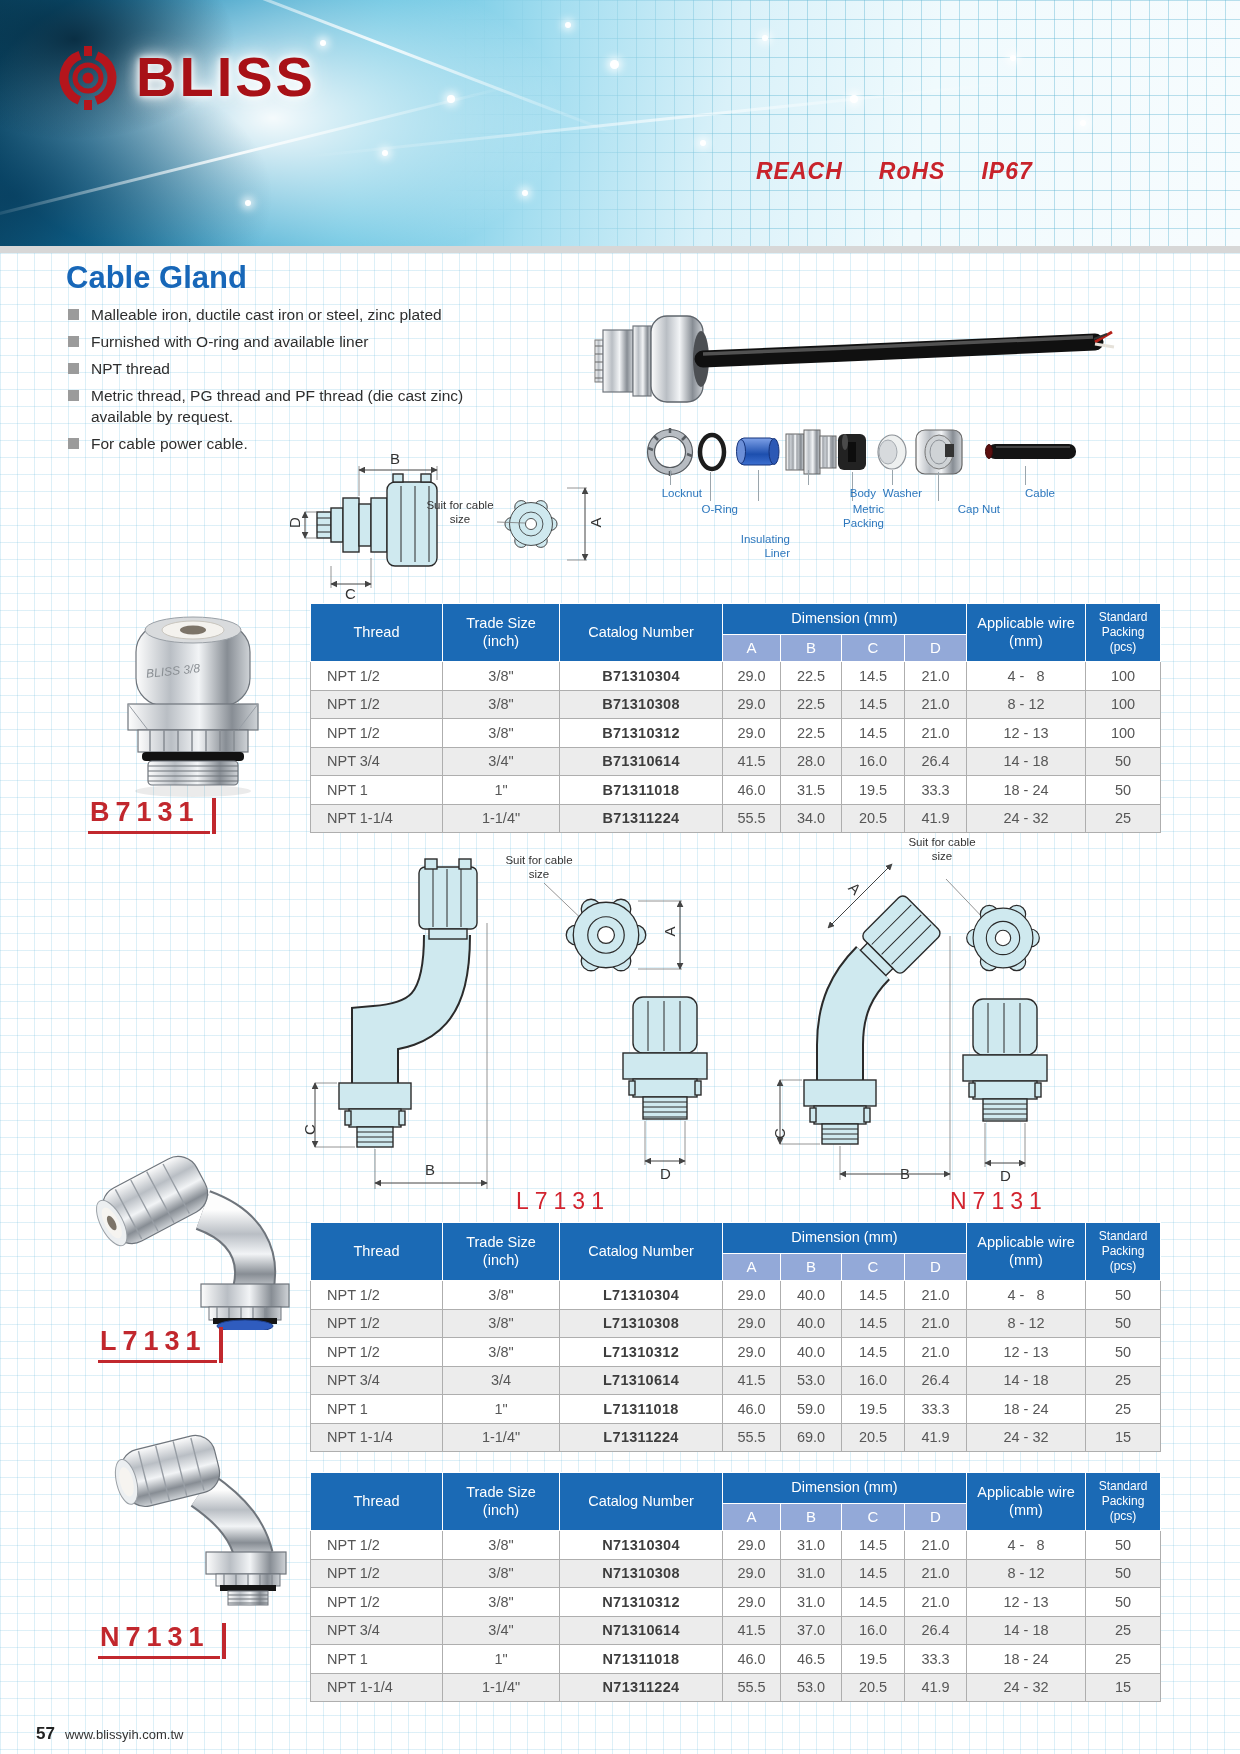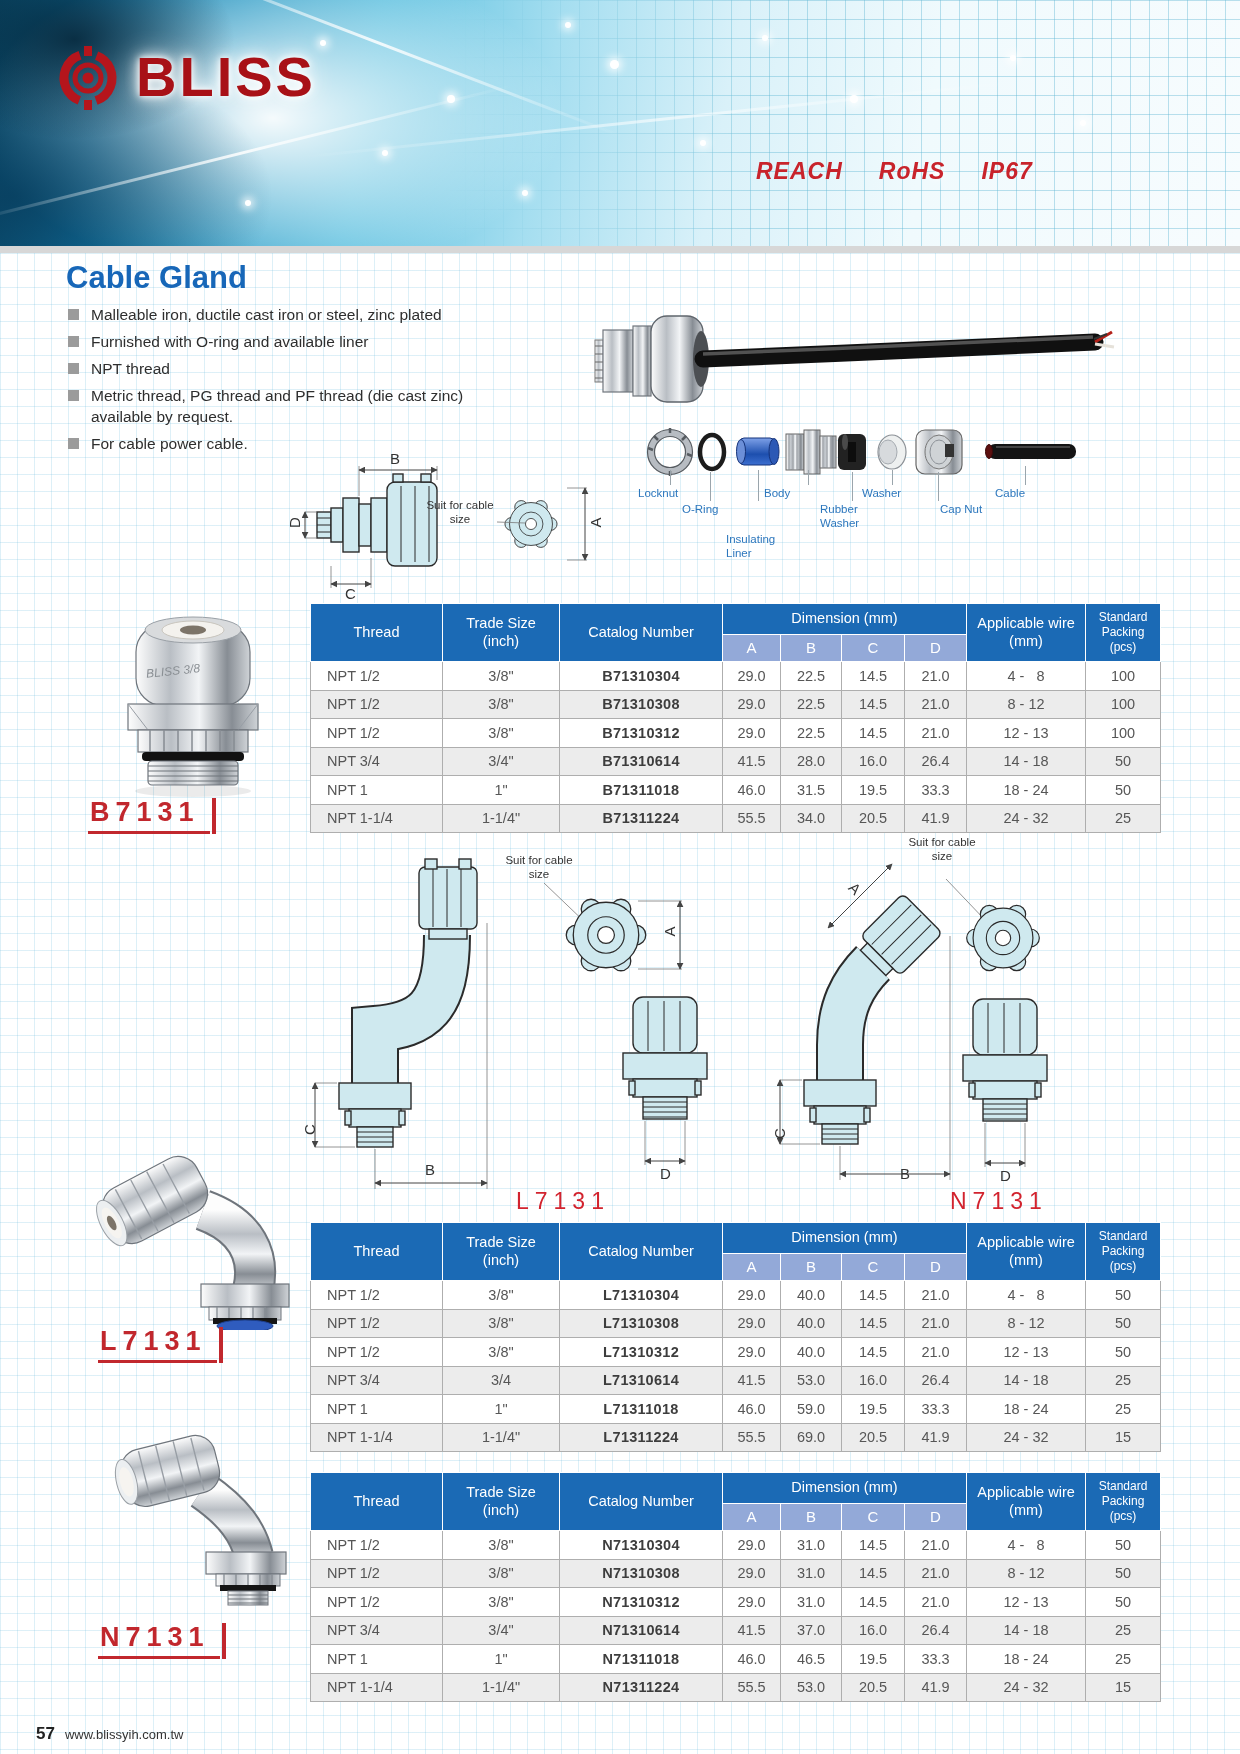--- a/index.html
+++ b/index.html
@@ -37,21 +37,21 @@
   
   .cg-title{position:absolute;left:66px;top:260px;font-size:31px;font-weight:bold;color:#1767b8;z-index:3;}
   .features{position:absolute;left:68px;top:305px;width:445px;z-index:3;}
   .feat{display:flex;margin-bottom:6px;font-size:15.5px;color:#2e2e2e;line-height:1.35;}
   .feat .sq{flex:0 0 11px;width:11px;height:11px;background:#9b9b9b;margin:4px 12px 0 0;}
   
   .dim{position:absolute;font-size:15px;color:#333;z-index:4;}
   .rotl{transform:rotate(-90deg);}
   .rot45{transform:rotate(45deg);}
   .suit{position:absolute;font-size:11.5px;color:#333;text-align:center;line-height:1.25;width:74px;z-index:4;}
-  .plabel{position:absolute;font-size:11.5px;color:#2d77bd;text-align:left;line-height:1.2;z-index:4;}
+  .plabel{position:absolute;font-size:11.5px;color:#2d77bd;text-align:right;line-height:1.2;z-index:4;}
   .ldr{position:absolute;width:1px;background:#9aa5ac;z-index:3;}
   .abs{position:absolute;z-index:3;}
   
   .model-tag{position:absolute;color:#c1272d;font-size:27px;font-weight:bold;letter-spacing:6px;
     border-bottom:3px solid #c1272d;padding:0 10px 3px 2px;z-index:4;}
   .model-tag::after{content:"";position:absolute;right:-6px;bottom:-3px;width:4px;height:36px;background:#c1272d;}
   .mid-model{position:absolute;color:#d2232e;font-size:23px;letter-spacing:6px;z-index:4;}
   
   .spec{position:absolute;left:310px;width:850px;border-collapse:collapse;table-layout:fixed;z-index:3;
         background:#fff;border:1px solid #9a9a9a;}
@@ -260,22 +260,22 @@
 <div class="ldr" style="left:710px;top:472px;height:29px"></div>
 <div class="ldr" style="left:758px;top:470px;height:31px"></div>
 <div class="ldr" style="left:808px;top:470px;height:15px"></div>
 <div class="ldr" style="left:852px;top:472px;height:29px"></div>
 <div class="ldr" style="left:892px;top:470px;height:15px"></div>
 <div class="ldr" style="left:938px;top:472px;height:29px"></div>
 <div class="ldr" style="left:1025px;top:466px;height:19px"></div>
 <span class="plabel" style="left:638px;top:487px;width:64px">Locknut</span>
 <span class="plabel" style="left:682px;top:503px;width:56px">O-Ring</span>
 <span class="plabel" style="left:726px;top:533px;width:64px">Insulating Liner</span>
-<span class="plabel" style="left:764px;top:487px;width:48px">Body</span>
-<span class="plabel" style="left:820px;top:503px;width:64px">Rubber Washer</span>
+<span class="plabel" style="left:828px;top:487px;width:48px">Body</span>
+<span class="plabel" style="left:820px;top:503px;width:64px">Metric Packing</span>
 <span class="plabel" style="left:862px;top:487px;width:60px">Washer</span>
 <span class="plabel" style="left:940px;top:503px;width:60px">Cap Nut</span>
 <span class="plabel" style="left:995px;top:487px;width:60px">Cable</span>
 
 <div class="abs" style="left:285px;top:448px;width:330px;height:150px">
   <svg width="330" height="150" viewBox="0 0 330 150">
     <line class="extln" x1="74" y1="18" x2="74" y2="48"></line>
       <line class="extln" x1="152" y1="18" x2="152" y2="32"></line>
     <line class="dimln" x1="74" y1="22" x2="152" y2="22"></line>
     <rect class="cy" x="32" y="64" width="14" height="26"></rect>

